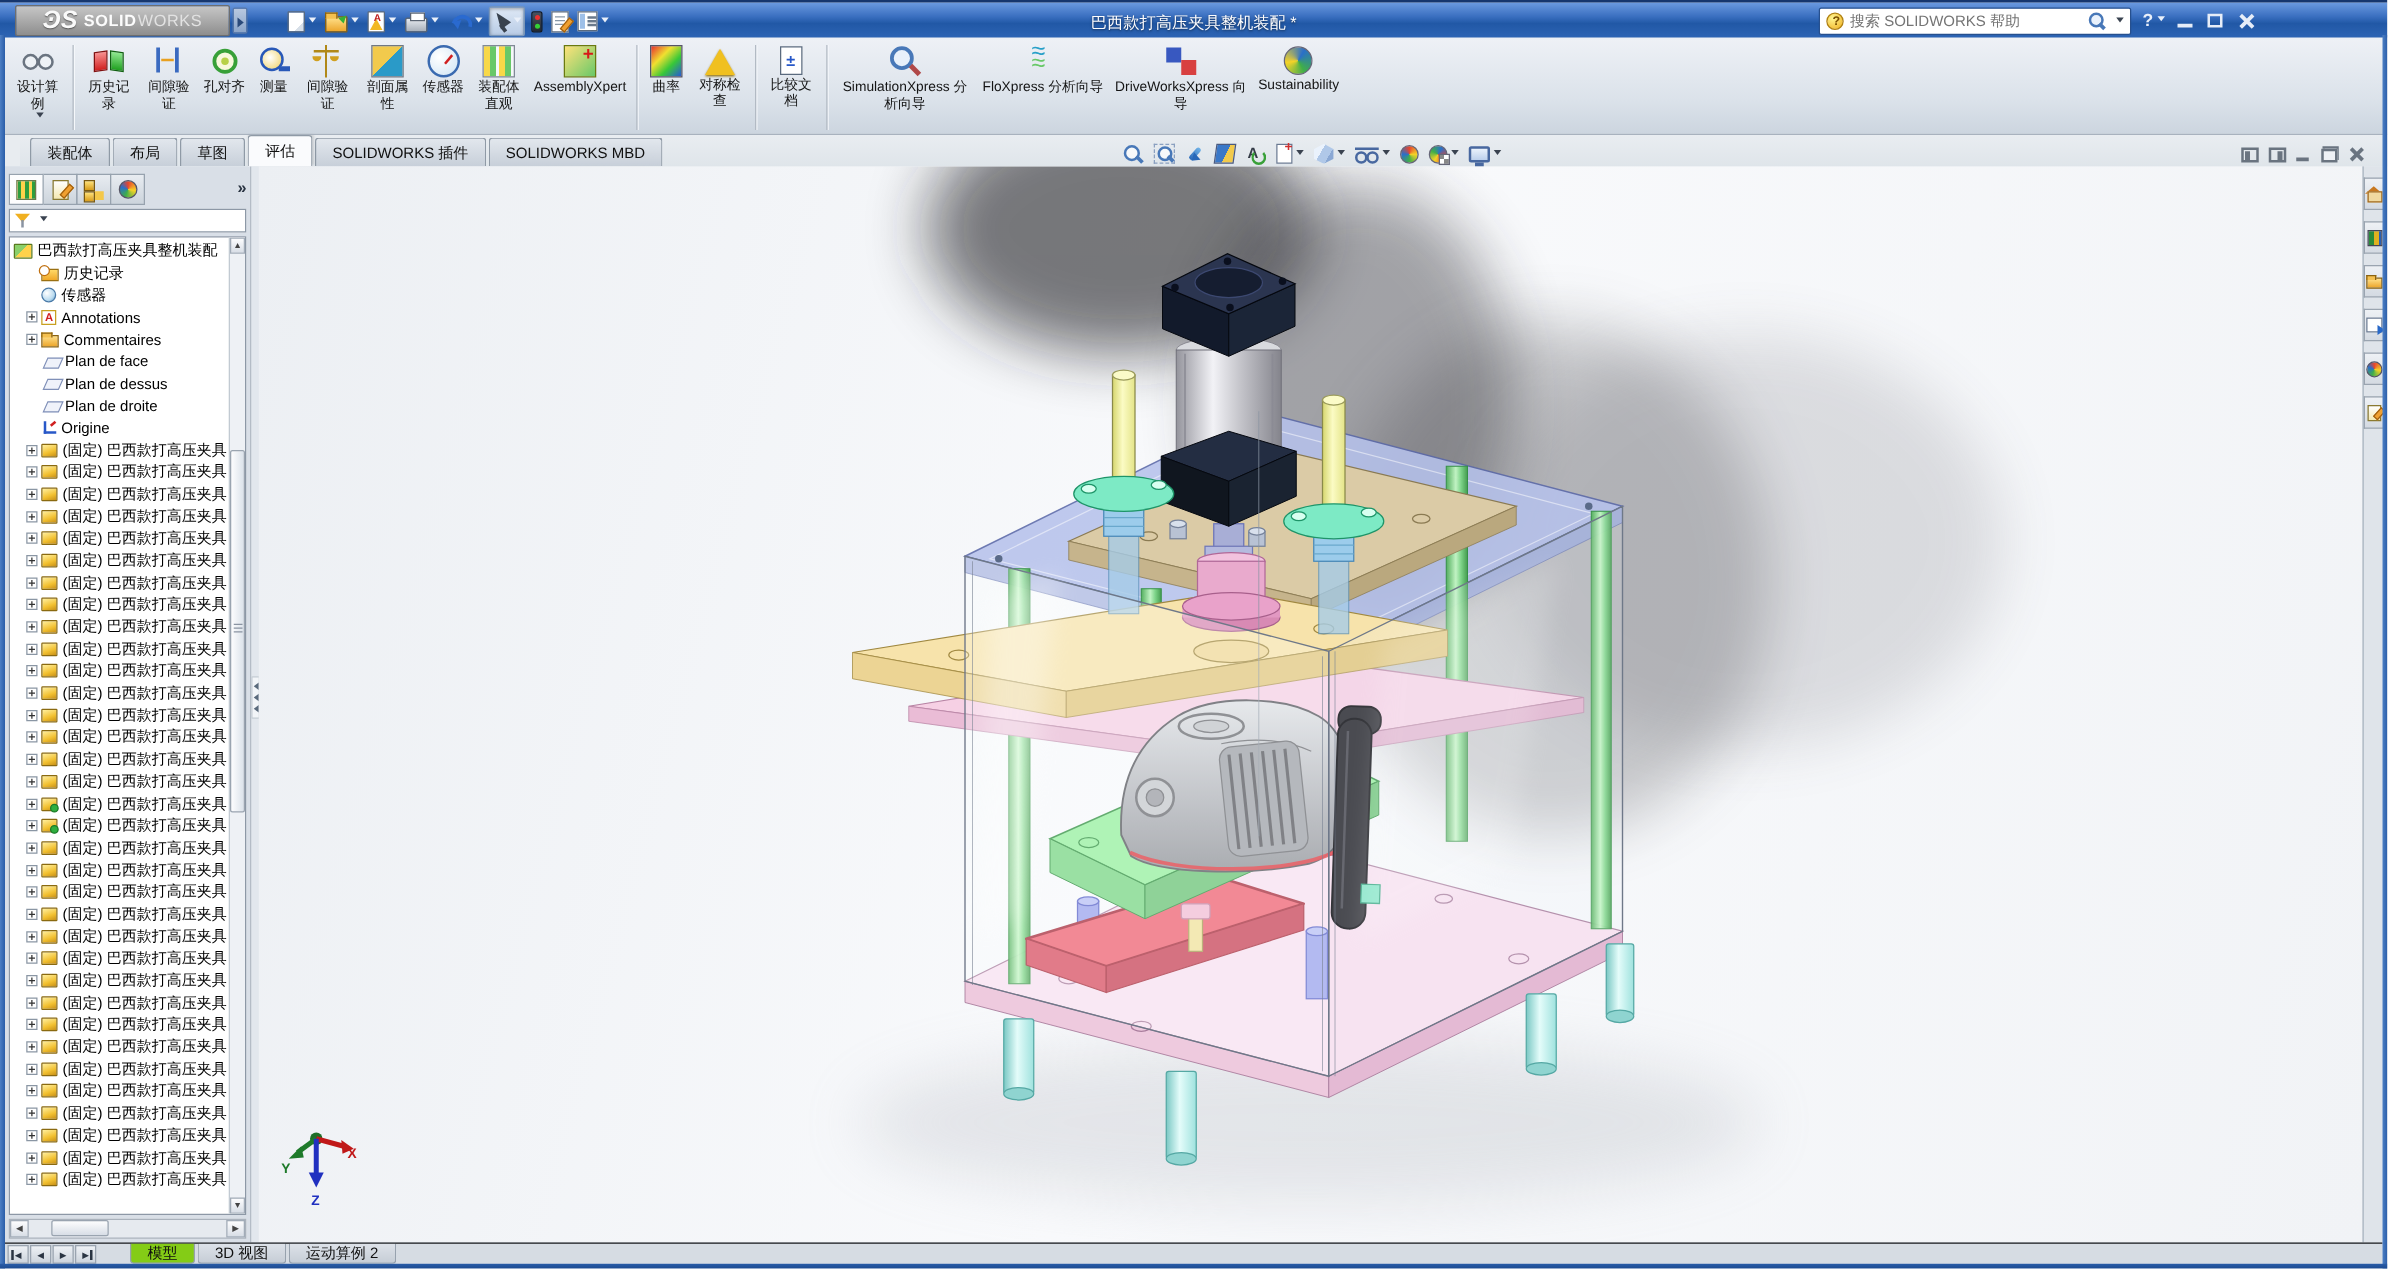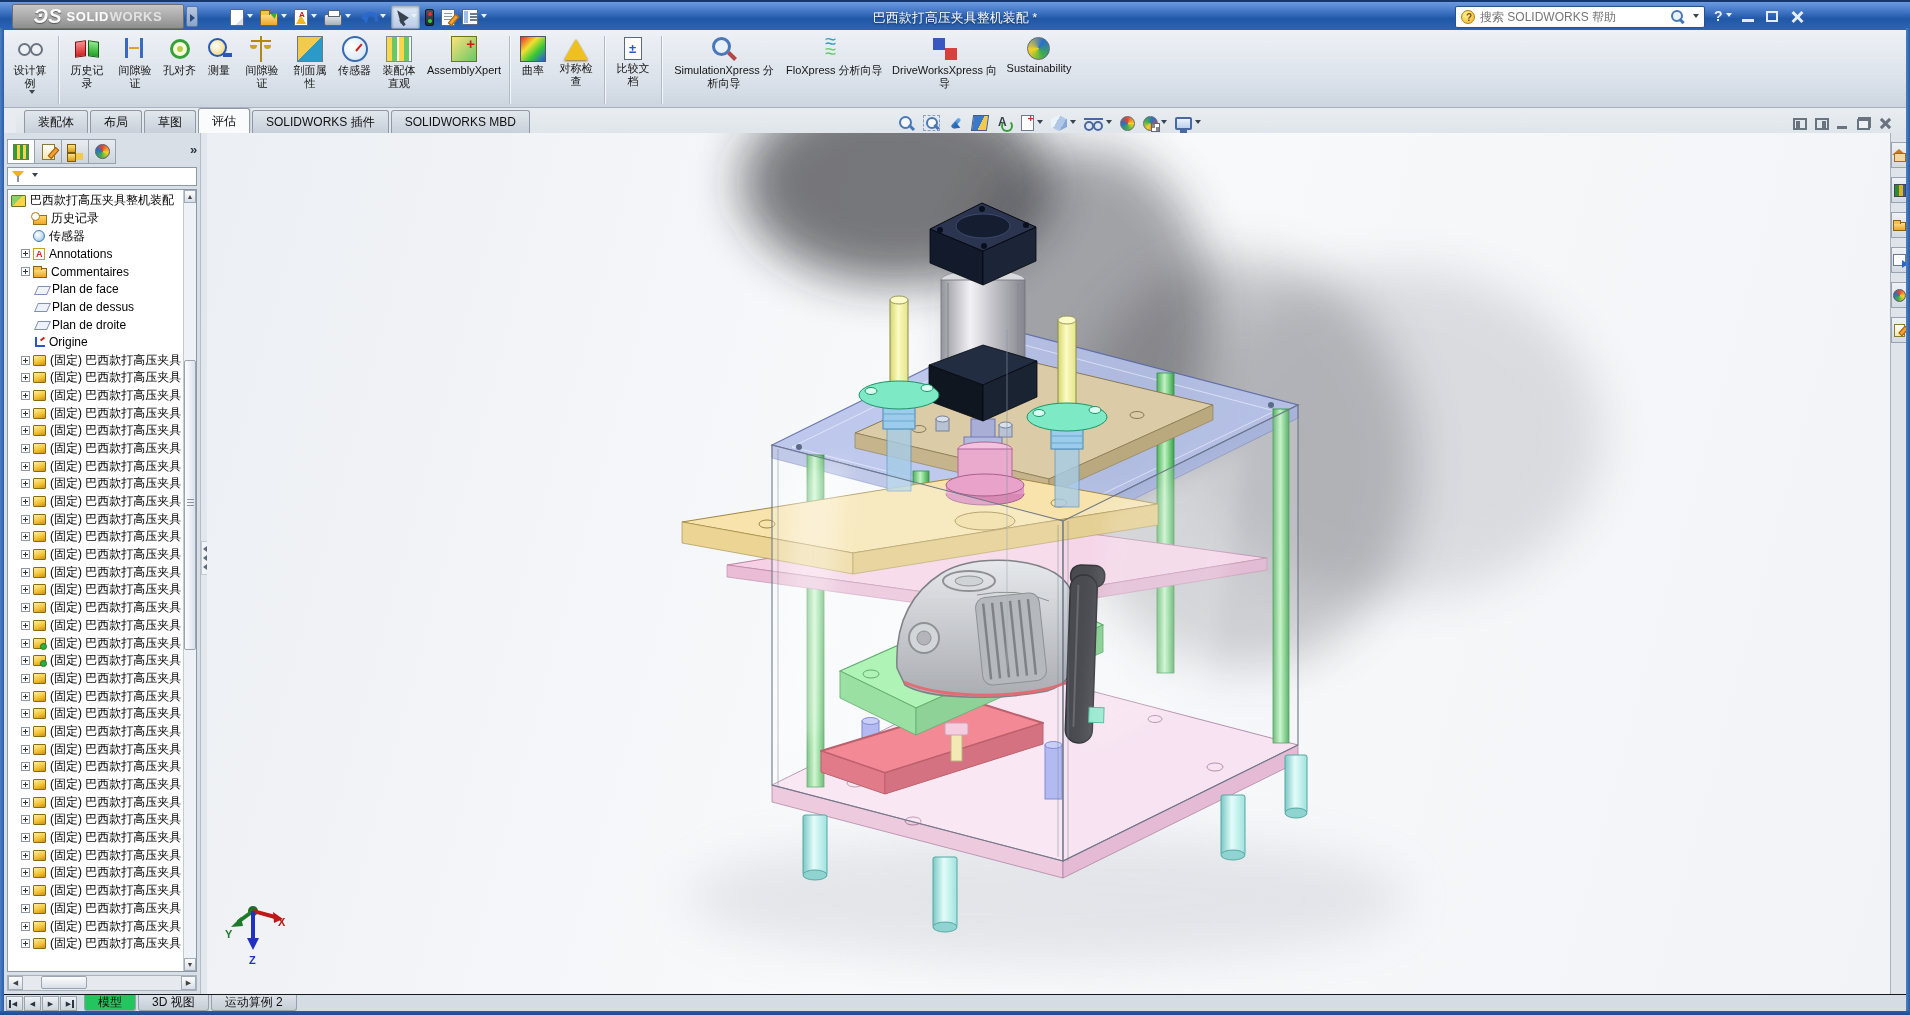--- a/index.html
+++ b/index.html
@@ -14,21 +14,21 @@
   .frame-bottom { position:absolute; left:0; right:0; bottom:0; height:4px; background:linear-gradient(#2a5da8,#1c4a90); z-index:50; }
 
   
   .titlebar { position:absolute; left:0; top:0; width:100%; height:30px;
     background:linear-gradient(#6b9ae0 0%, #3a6fc0 40%, #2158a6 60%, #2d64b4 100%);
     border-top:2px solid #16366e; z-index:40; }
   .logo { position:absolute; left:12px; top:2px; height:25px; width:172px; display:flex; align-items:center; justify-content:center;
     background:linear-gradient(#c6c6c6,#8e8e8e); border:1px solid #6e6e6e; border-radius:2px; gap:5px; }
   .logo .ds { font-style:italic; font-weight:bold; font-size:20px; color:#fafafa; text-shadow:0 1px 1px #555; }
   .logo .lw-bold { font-size:13px; font-weight:bold; letter-spacing:.5px; color:#fcfcfc; }
-  .logo .lw-light { font-size:13px; letter-spacing:.5px; color:#e2e2e2; font-weight:bold; margin-left:-4px; }
+  .logo .lw-light { font-size:13px; letter-spacing:.5px; color:#e2e2e2; font-weight:normal; margin-left:-4px; }
   .logo-expand { position:absolute; left:186px; top:4px; width:12px; height:21px; background:linear-gradient(#b8c8e0,#8aa4c8);
     border:1px solid #5878a8; border-radius:2px; }
   .logo-expand::before { content:""; position:absolute; left:3px; top:7px; border:4px solid transparent; border-left:5px solid #2a4a7a; }
 
   .qat { position:absolute; left:228px; top:3px; height:24px; display:flex; align-items:center; gap:3px; z-index:41; }
   .qat .qbtn { display:flex; align-items:center; height:24px; padding:0 2px; border-radius:2px; }
   .qat .qbtn.pressed { background:linear-gradient(#dfe9f6,#b9cce6); border:1px solid #7a96b8; box-shadow:inset 0 1px 3px rgba(0,0,0,.35); }
   .caret { width:0; height:0; border:3px solid transparent; border-top:4px solid #eaf0fa; margin-left:3px; flex:none; }
   .caret.dark { border-top-color:#3a4350; }
 
@@ -131,21 +131,21 @@
   .bottombar { position:absolute; left:4px; right:4px; bottom:4px; height:17px; background:#d6dce3;
     border-top:1px solid #17181c; display:flex; align-items:flex-start; z-index:45; }
   .bnav { display:flex; margin-left:2px; margin-top:1px; }
   .bnav-btn { width:17px; height:15px; background:linear-gradient(#eef1f5,#cdd4dc); border:1px solid #9aa4b0;
     font-size:7px; color:#2a3442; display:flex; align-items:center; justify-content:center; margin-right:1px; position:relative; }
   .bnav-btn.nav-first::before { content:""; position:absolute; left:2px; top:3px; width:2px; height:8px; background:#2a3442; }
   .bnav-btn.nav-last::before { content:""; position:absolute; right:2px; top:3px; width:2px; height:8px; background:#2a3442; }
   .btabs { display:flex; margin-left:6px; }
   .btab { height:16px; padding:0 13px; display:flex; align-items:center; font-size:12px; color:#101010;
     background:linear-gradient(#dde2e9,#c6cdd6); border:1px solid #97a2ae; border-top:none; border-radius:0 0 3px 3px; margin-right:2px; }
-  .btab.active { background:#22c55e; }
+  .btab.active { background:#84cc16;margin-left:20px; }
   .statuszone { flex:1; height:100%; }
 
   
   .ico { position:relative; display:inline-block; flex:none; }
 
   
   .ic-new { width:14px; height:17px; background:linear-gradient(135deg,#fff 72%,#d7dfe8 72%); border:1px solid #5a6a7e; border-radius:1px; }
   .ic-open { width:18px; height:13px; margin-top:4px; background:linear-gradient(#ffe08a,#eca62c); border:1px solid #8a6210; border-radius:1px; }
   .ic-open::before { content:""; position:absolute; top:-4px; left:-1px; width:8px; height:4px; background:#f4c050; border:1px solid #8a6210; border-bottom:none; }
   .ic-open::after { content:""; position:absolute; right:-2px; top:-5px; border:3px solid transparent; border-bottom:6px solid #35b035; transform:rotate(45deg); }

